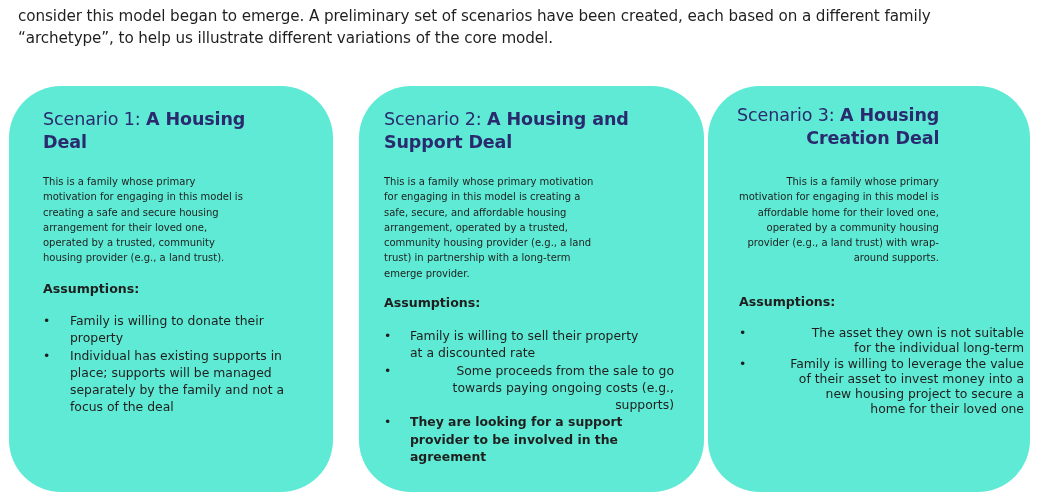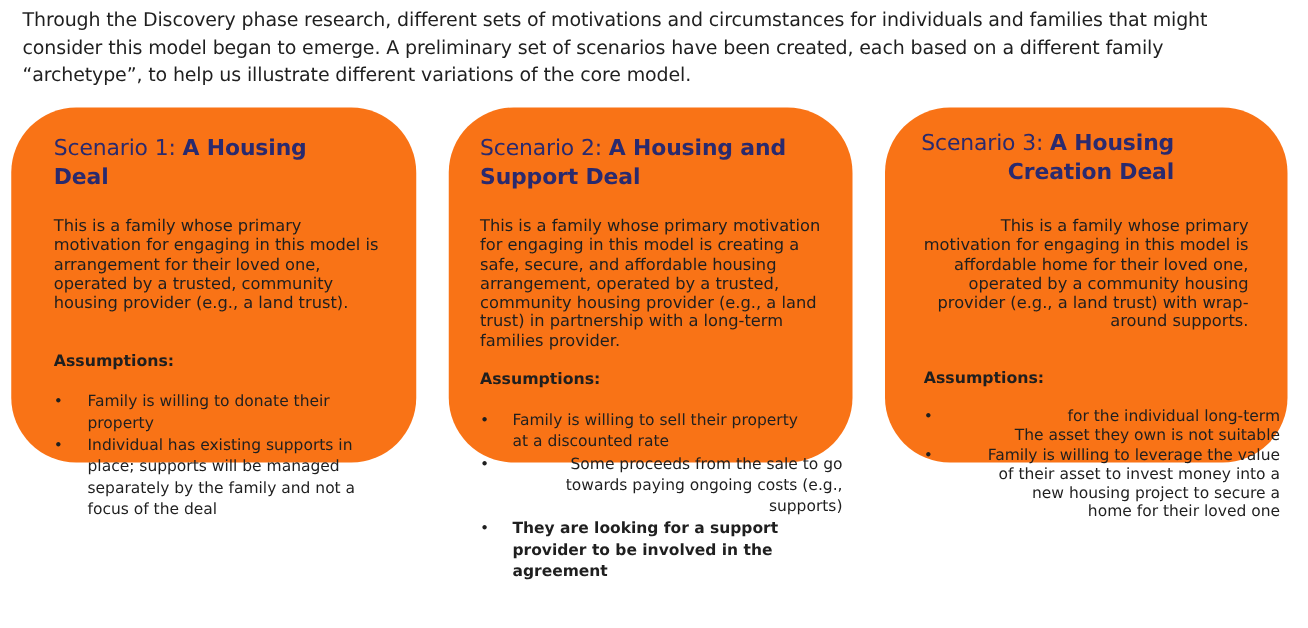--- a/index.html
+++ b/index.html
@@ -6,58 +6,58 @@
   body {
     width: 1046px; height: 502px; position: relative; overflow: hidden;
     font-family: "DejaVu Sans", sans-serif; color: #1f1f1f;
   }
   .intro {
     position: absolute; left: 18px; top: 5px; width: 1020px;
     font-size: 15.2px; line-height: 22px; color: #1f1f1f; letter-spacing: -0.1px;
   }
   .intro .line { display: block; white-space: nowrap; }
   .card {
-    position: absolute; top: 86px; height: 284px;
-    background: #f97316; border-radius: 52px;
+    position: absolute; top: 86px; height: 406px;
+    background: #5eead4; border-radius: 52px;
   }
   .card-title {
     position: absolute; font-size: 17.5px; line-height: 23px;
     color: #2a2a6e; white-space: nowrap; letter-spacing: -0.1px;
   }
   .card-title .line { display: block; }
   .card-title b { font-weight: bold; }
   .desc {
-    position: absolute; font-size: 13px; line-height: 15.3px; color: #1f1f1f;
+    position: absolute; font-size: 10px; line-height: 15.3px; color: #1f1f1f;
   }
   .desc .line { display: block; white-space: nowrap; }
   .assump-label {
     position: absolute; font-size: 12.6px; font-weight: bold; color: #1f1f1f;
   }
   .bullets { position: absolute; margin: 0; padding: 0; list-style: none; }
   .bullet-item { position: relative; font-size: 12.4px; line-height: 17.3px; color: #1f1f1f; }
   .bullet-dot { position: absolute; left: 0; top: 0; }
   .bullet-text .line { display: block; white-space: nowrap; }
 </style>
 </head>
 <body>
 
 <div class="intro">
-  <span class="line">Through the Discovery phase research, different sets of motivations and circumstances for individuals and families that might</span>
   <span class="line">consider this model began to emerge. A preliminary set of scenarios have been created, each based on a different family</span>
   <span class="line">“archetype”, to help us illustrate different variations of the core model.</span>
 </div>
 
 <div class="card" style="left:9px; width:324px;">
   <div class="card-title" style="left:34px; top:22px;">
     <span class="line"><span>Scenario 1: </span><b>A Housing</b></span>
     <span class="line"><b>Deal</b></span>
   </div>
   <div class="desc" style="left:34px; top:88px;">
     <span class="line">This is a family whose primary</span>
     <span class="line">motivation for engaging in this model is</span>
+    <span class="line">creating a safe and secure housing</span>
     <span class="line">arrangement for their loved one,</span>
     <span class="line">operated by a trusted, community</span>
     <span class="line">housing provider (e.g., a land trust).</span>
   </div>
   <div class="assump-label" style="left:34px; top:195px;">Assumptions:</div>
   <ul class="bullets" style="left:34px; top:226px; width:280px;">
     <li class="bullet-item">
       <span class="bullet-dot">•</span>
       <span class="bullet-text" style="display:block; margin-left:27px;">
         <span class="line">Family is willing to donate their</span>
@@ -69,33 +69,33 @@
       <span class="bullet-text" style="display:block; margin-left:27px;">
         <span class="line">Individual has existing supports in</span>
         <span class="line">place; supports will be managed</span>
         <span class="line">separately by the family and not a</span>
         <span class="line">focus of the deal</span>
       </span>
     </li>
   </ul>
 </div>
 
-<div class="card" style="left:359px; width:323px;">
+<div class="card" style="left:359px; width:323px;padding-left:22px;">
   <div class="card-title" style="left:25px; top:22px;">
     <span class="line"><span>Scenario 2: </span><b>A Housing and</b></span>
     <span class="line"><b>Support Deal</b></span>
   </div>
   <div class="desc" style="left:25px; top:88px;">
     <span class="line">This is a family whose primary motivation</span>
     <span class="line">for engaging in this model is creating a</span>
     <span class="line">safe, secure, and affordable housing</span>
     <span class="line">arrangement, operated by a trusted,</span>
     <span class="line">community housing provider (e.g., a land</span>
     <span class="line">trust) in partnership with a long-term</span>
-    <span class="line">families provider.</span>
+    <span class="line">emerge provider.</span>
   </div>
   <div class="assump-label" style="left:25px; top:209px;">Assumptions:</div>
   <ul class="bullets" style="left:25px; top:241px; width:290px;">
     <li class="bullet-item">
       <span class="bullet-dot">•</span>
       <span class="bullet-text" style="display:block; margin-left:26px;">
         <span class="line">Family is willing to sell their property</span>
         <span class="line">at a discounted rate</span>
       </span>
     </li>
@@ -129,22 +129,22 @@
     <span class="line">affordable home for their loved one,</span>
     <span class="line">operated by a community housing</span>
     <span class="line">provider (e.g., a land trust) with wrap-</span>
     <span class="line">around supports.</span>
   </div>
   <div class="assump-label" style="left:31px; top:208px;">Assumptions:</div>
   <ul class="bullets" style="left:31px; top:239px; width:285px;">
     <li class="bullet-item" style="line-height:15.3px;">
       <span class="bullet-dot">•</span>
       <span class="bullet-text" style="display:block; margin-left:16px;">
+        <span class="line">The asset they own is not suitable</span>
         <span class="line">for the individual long-term</span>
-        <span class="line">The asset they own is not suitable</span>
       </span>
     </li>
     <li class="bullet-item" style="line-height:15.3px;">
       <span class="bullet-dot">•</span>
       <span class="bullet-text" style="display:block; margin-left:16px;">
         <span class="line">Family is willing to leverage the value</span>
         <span class="line">of their asset to invest money into a</span>
         <span class="line">new housing project to secure a</span>
         <span class="line">home for their loved one</span>
       </span>

